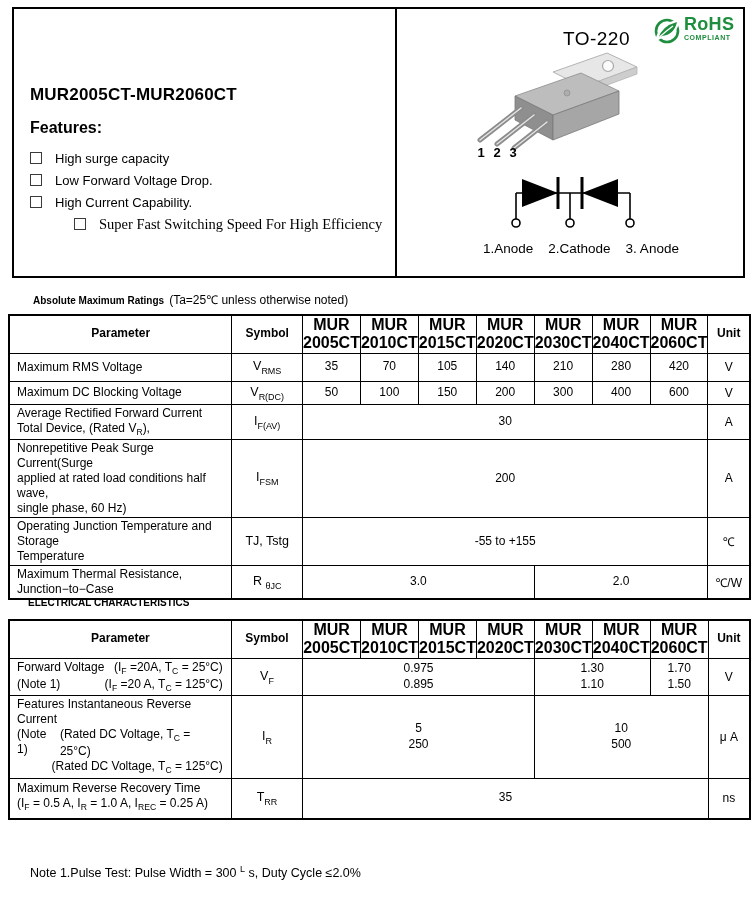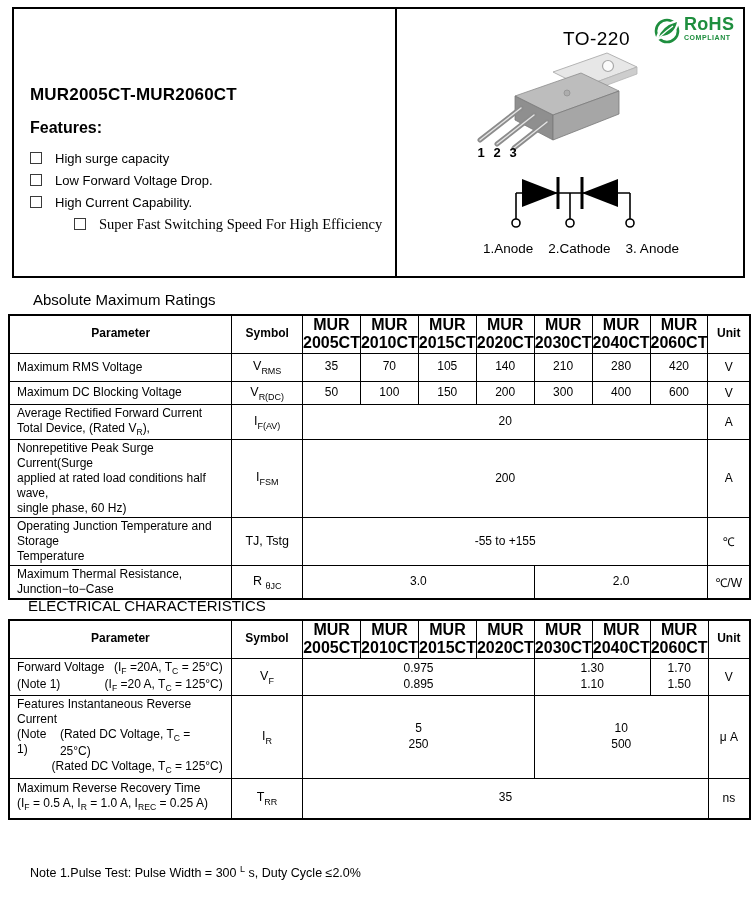--- a/index.html
+++ b/index.html
@@ -26,21 +26,21 @@
   .pkg-svg{position:absolute;left:441px;top:39px;}
   .pin-numbers{position:absolute;left:459px;top:136px;display:flex;font-size:13px;font-weight:bold;}
   .pin-numbers span{width:16px;text-align:center;}
   .schematic-svg{position:absolute;left:484px;top:166px;}
   .pin-legend{position:absolute;left:469px;top:232px;display:flex;gap:15px;font-size:13.5px;white-space:nowrap;}
 
   
   .sec-heading{display:flex;align-items:baseline;gap:5px;white-space:nowrap;}
   .amr-heading{left:33px;top:291px;}
   .elec-heading{left:28px;top:597px;}
-  .h-main{font-size:15px;font-weight:normal;}
+  .h-main{font-size:10px;font-weight:bold;}
   .h-sub{font-size:12px;}
 
   
   table.dtable{position:absolute;left:8px;border-collapse:collapse;table-layout:fixed;border:2px solid #000;background:#fff;}
   .t-amr{top:314px;}
   .t-elec{top:619px;}
   .dtable th,.dtable td{border:1px solid #000;padding:0;overflow:hidden;vertical-align:middle;}
   .dtable th{font-size:12px;font-weight:bold;text-align:center;line-height:1.15;}
   .dev-line{font-size:16px;font-weight:bold;}
   td.param{font-size:12px;text-align:left;padding:1px 8px 1px 7px;line-height:1.25;}
@@ -139,20 +139,21 @@
 
     <div class="pin-legend">
       <span>1.Anode</span>
       <span>2.Cathode</span>
       <span>3. Anode</span>
     </div>
   </div>
 
   <div class="abs sec-heading amr-heading">
     <span class="h-main">Absolute Maximum Ratings</span>
+    <span class="h-sub">(Ta=25℃ unless otherwise noted)</span>
   </div>
 
   <table class="dtable t-amr">
     <colgroup>
       <col style="width:254px">
         <col style="width:78px">
       <col style="width:51px">
         <col style="width:51px">
         <col style="width:51px">
         <col style="width:51px">
@@ -222,21 +223,21 @@
       <td class="val">400</td>
       <td class="val">600</td>
       <td class="unit">V</td>
     </tr>
     <tr style="height:32px">
       <td class="param">
         <div>Average Rectified Forward Current</div>
         <div>Total Device, (Rated V<sub>R</sub>),</div>
       </td>
       <td class="sym">I<sub>F(AV)</sub></td>
-      <td class="val" colspan="7">20</td>
+      <td class="val" colspan="7">30</td>
       <td class="unit">A</td>
     </tr>
     <tr style="height:44px">
       <td class="param">
         <div>Nonrepetitive Peak Surge Current(Surge</div>
         <div>applied at rated load conditions half wave,</div>
         <div>single phase, 60 Hz)</div>
       </td>
       <td class="sym">I<sub>FSM</sub></td>
       <td class="val" colspan="7">200</td>

